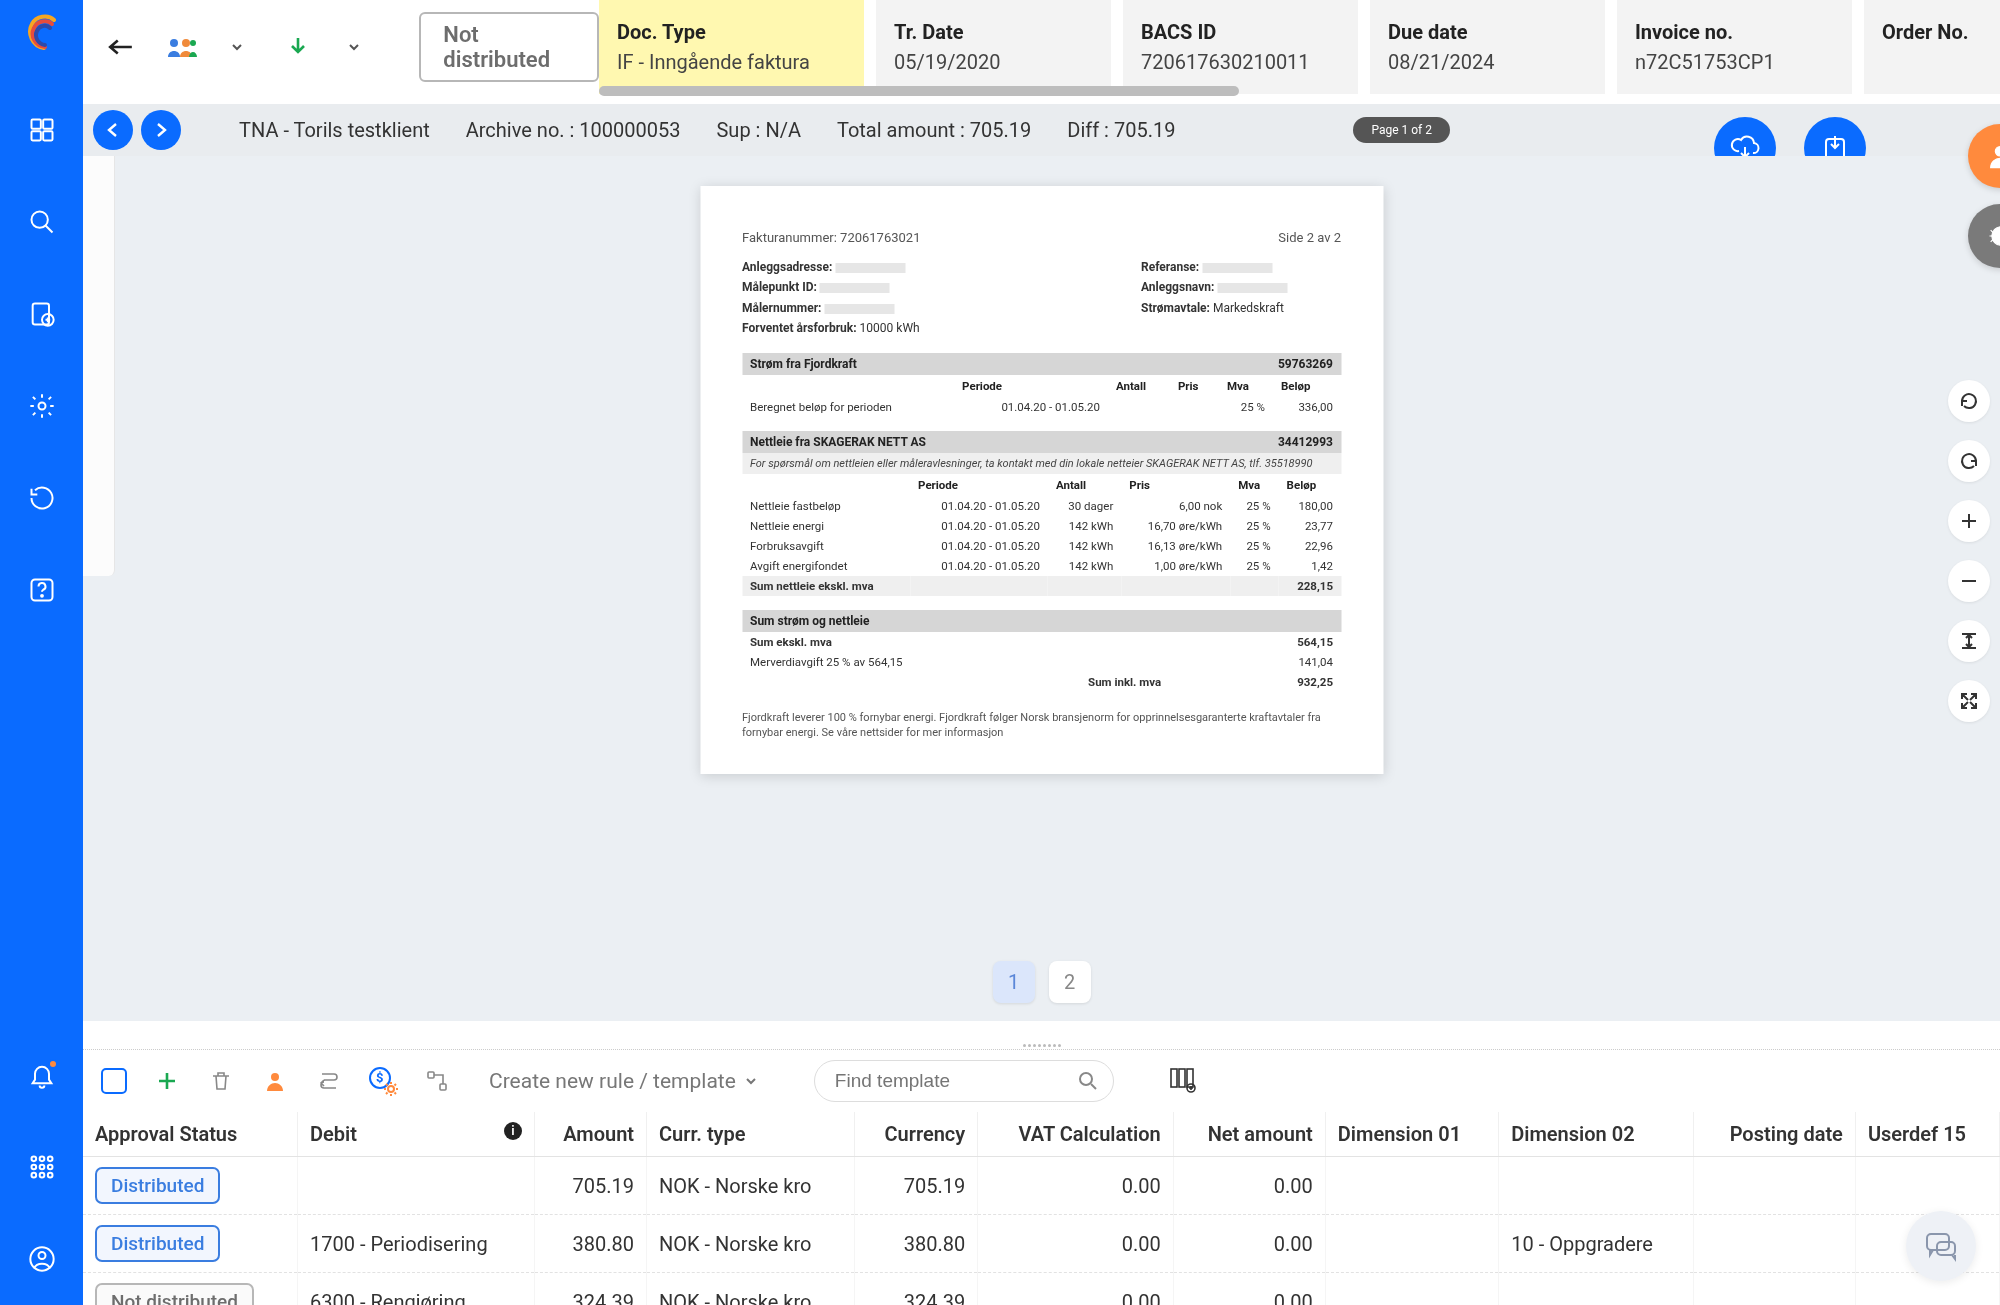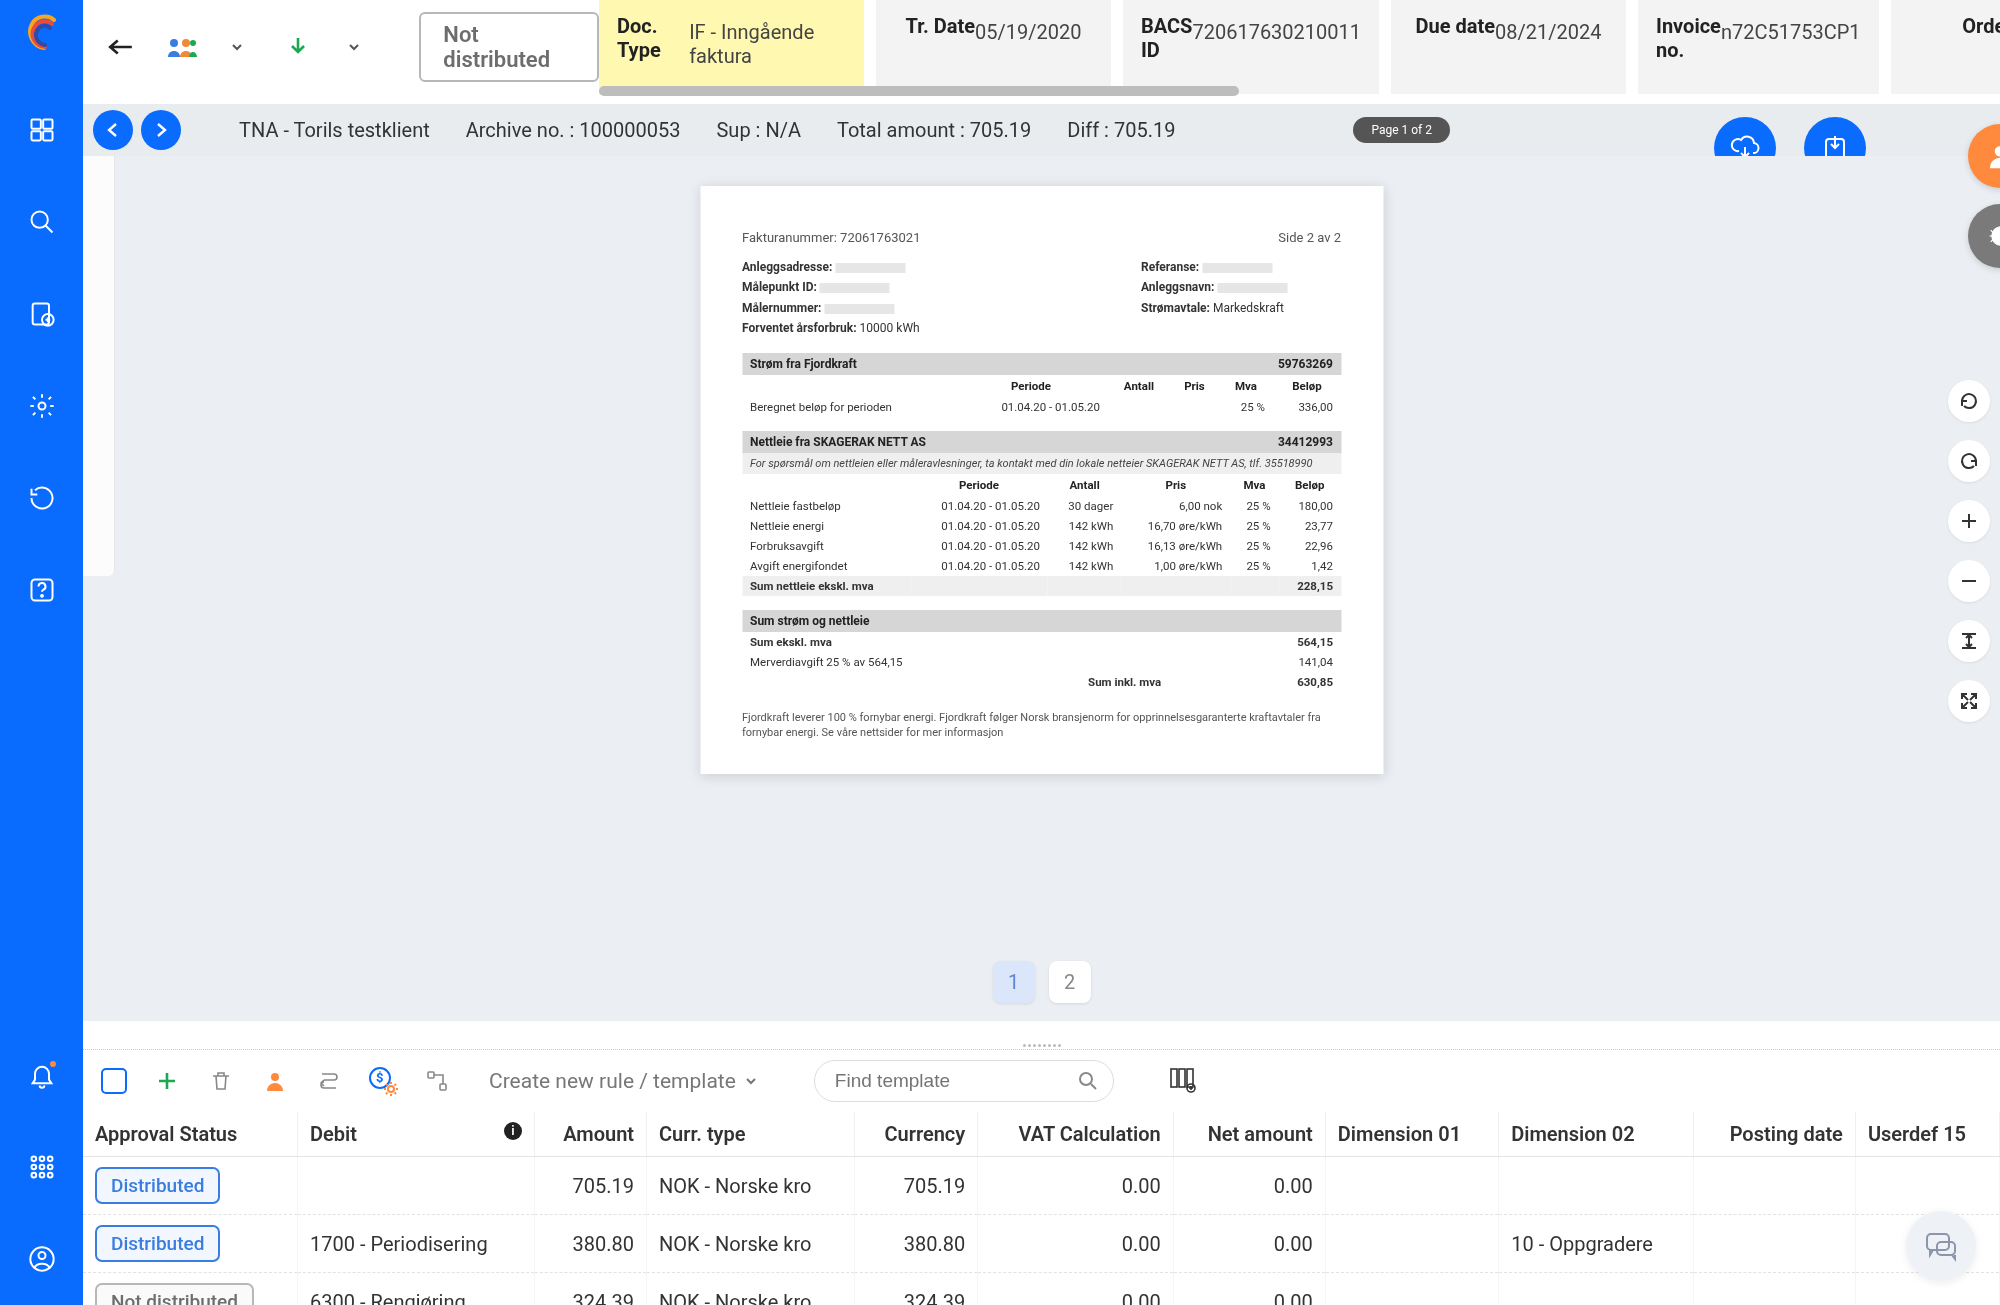--- a/index.html
+++ b/index.html
@@ -68,21 +68,21 @@
     font-weight: 600; font-size: 22px;
   }
 
   .topstrip-fields {
     flex: 1; display: flex; gap: 12px; align-items: stretch; overflow:hidden; position:relative;
   }
   .tf {
     flex: 0 0 235px;
     background: #f3f3f3;
     padding: 14px 18px 14px 18px;
-    display: flex; flex-direction: row; justify-content: center;
+    display: flex; flex-direction: column; justify-content: center;
   }
   .tf:first-child { background: #fff8b0; flex-basis: 265px; }
   .tf .label { font-weight: 700; font-size: 20px; color:#222; }
   .tf .value { font-size: 20px; color: #444; margin-top: 6px; }
 
   
   .top-scrollbar {
     position:absolute; top: 92px; left: 599px; height: 8px; width: 1400px;
     z-index:80;
   }
@@ -166,21 +166,21 @@
 
   .section {
     margin-top:14px;
   }
   .section-head {
     background:#d6d6d6; padding:4px 8px; display:flex; justify-content:space-between;
     font-weight:700; font-size:12px;
   }
   .section-sub { background:#efefef; padding:4px 8px; font-style:italic; color:#444; font-size:11px; }
   table.doc-table { width:100%; border-collapse:collapse; font-size:11.5px; }
-  table.doc-table th { text-align:center; font-weight:700; padding:4px 8px;}
+  table.doc-table th { text-align:left; font-weight:700; padding:4px 8px;}
   table.doc-table th:first-child { text-align:left; }
   table.doc-table td { text-align:right; padding:3px 8px; color:#333;}
   table.doc-table td:first-child { text-align:left; }
   .tot-row td { font-weight:700; background:#efefef; }
   .sum-row td { font-weight:700; }
   .doc-footer { margin-top: 18px; font-size:11px; color:#555; line-height:1.4; }
 
   
   .page-sel {
     position:absolute; bottom:18px; left:50%; transform:translateX(-50%);
@@ -608,21 +608,21 @@
               <td>564,15</td>
             </tr>
             <tr class="">
               <td style="text-align:left">Merverdiavgift 25 % av 564,15</td>
               <td colspan="4"></td>
               <td>141,04</td>
             </tr>
             <tr class="sum-row">
               <td style="text-align:right">Sum inkl. mva</td>
               <td colspan="4"></td>
-              <td>630,85</td>
+              <td>932,25</td>
             </tr>
           </tbody>
         </table>
       </div>
 
     <div class="doc-footer">Fjordkraft leverer 100 % fornybar energi. Fjordkraft følger Norsk bransjenorm for opprinnelsesgaranterte kraftavtaler fra fornybar energi. Se våre nettsider for mer informasjon</div>
   </div>
 
   <div class="page-sel">
     <div class="pg active">1</div>

